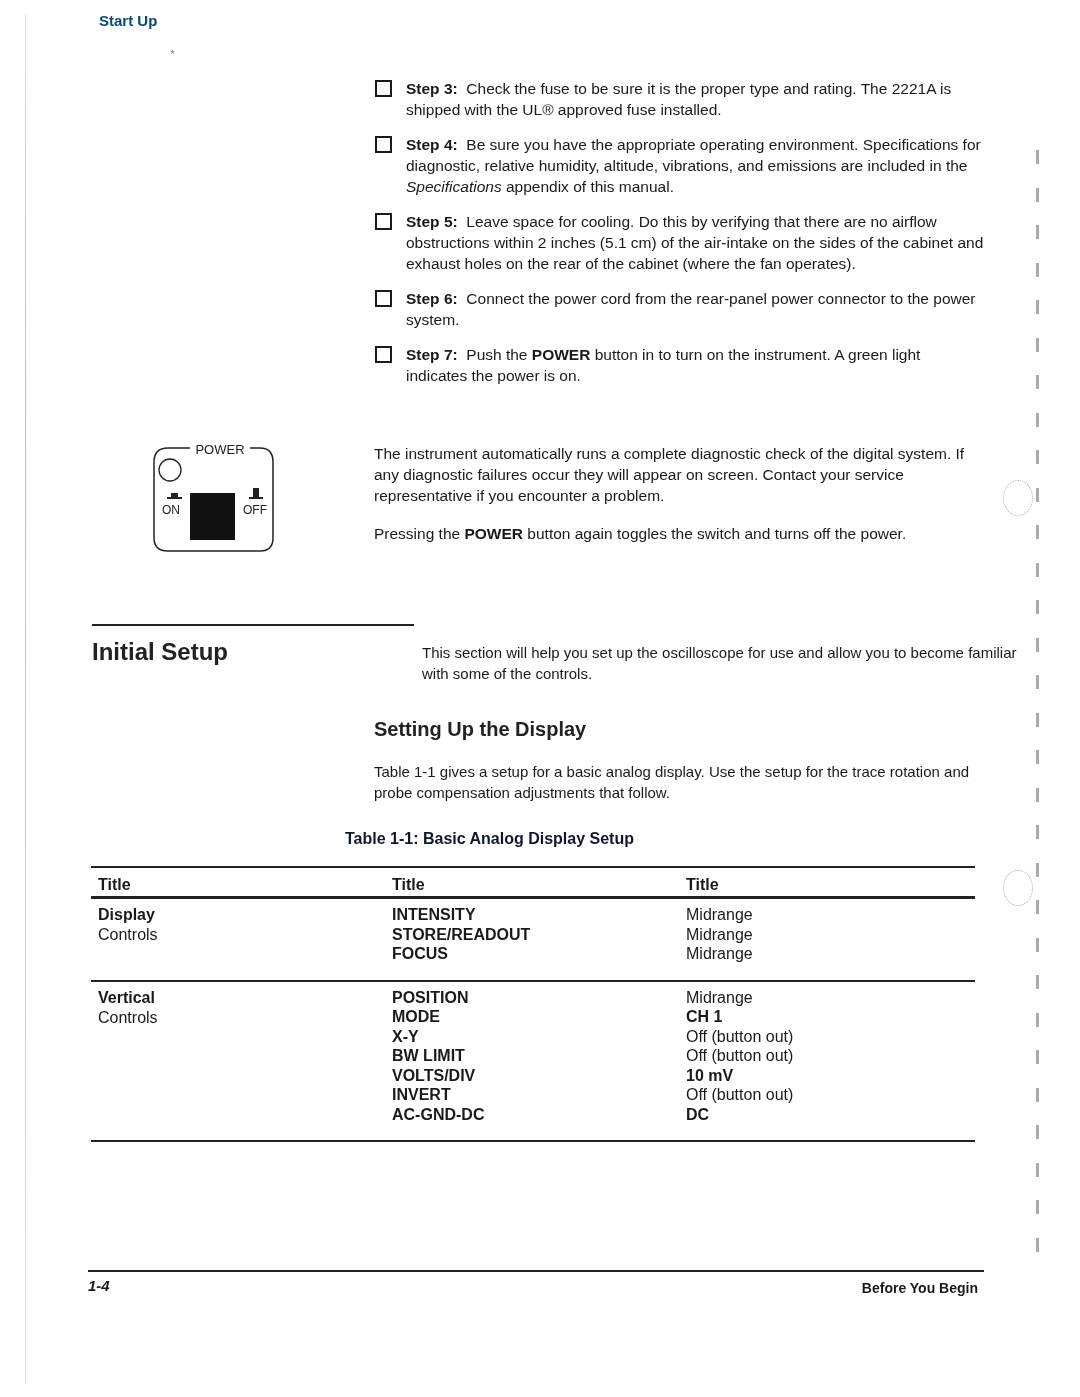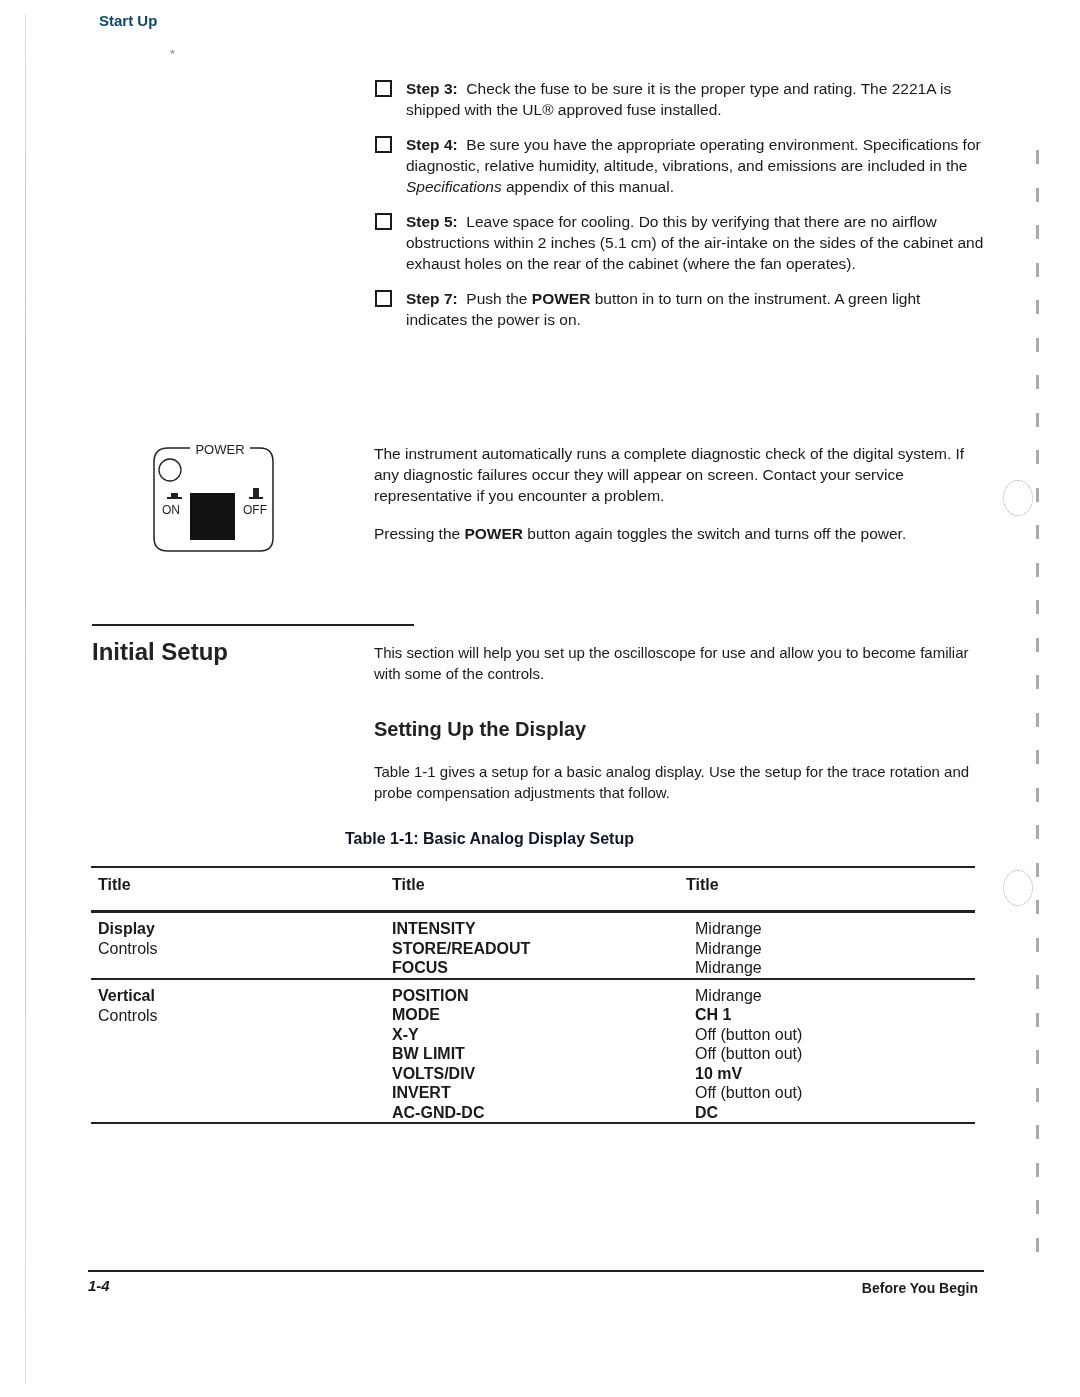--- a/index.html
+++ b/index.html
@@ -30,29 +30,29 @@
     .power-panel { position: absolute; left: 150px; top: 438px; width: 126px; height: 116px; }
 
     .rule-short { position: absolute; left: 92px; top: 624px; width: 322px; height: 2px; background: #222; }
     .section-title { position: absolute; left: 92px; top: 638px; font-size: 24px; font-weight: bold; color: #222; }
     .subsection-title { position: absolute; left: 374px; top: 718px; font-size: 20px; font-weight: bold; color: #222; }
     .table-caption { position: absolute; left: 345px; top: 830px; font-size: 16px; font-weight: bold; color: #0f172a; }
 
     .tbl { position: absolute; left: 91px; top: 866px; width: 884px; }
     .tbl .hr { height: 2px; background: #222; }
     .tbl .hr.thick { height: 3px; }
-    .tbl .hdr { position: relative; height: 42px; }
+    .tbl .hdr { position: relative; height: 28px; }
     .tbl .hdr span { position: absolute; top: 8px; font-size: 16px; font-weight: bold; }
     .tbl .grp { position: relative; }
     .tbl .grp .c1 { position: absolute; left: 7px; top: 6px; font-size: 16px; line-height: 20px; }
-    .tbl .grp .rows { padding-left: 301px; padding-top: 6px; padding-bottom: 0; }
+    .tbl .grp .rows { padding-left: 301px; padding-top: 6px; padding-bottom: 16px; }
     .tbl .row { position: relative; height: 19.5px; font-size: 16px; line-height: 19.5px; }
     .tbl .row .ctl { position: absolute; left: 0; font-weight: bold; }
     .tbl .row .ctl .suffix { font-weight: normal; }
-    .tbl .row .val { position: absolute; left: 303px; }
+    .tbl .row .val { position: absolute; left: 294px; }
     .tbl .row .val.bold { font-weight: bold; }
     .tbl .row .val .suffix { font-weight: normal; }
     .c-hdr1 { left: 7px; } .c-hdr2 { left: 301px; } .c-hdr3 { left: 595px; }
 
     .footer-rule { position: absolute; left: 88px; top: 1270px; width: 896px; height: 2px; background: #222; }
     .page-num { position: absolute; left: 88px; top: 1277px; font-size: 15px; font-weight: bold; font-style: italic; }
     .footer-title { position: absolute; right: 102px; top: 1280px; font-size: 14px; font-weight: bold; }
 
     .margin-marks { position: absolute; left: 1036px; top: 150px; width: 16px; }
     .margin-marks div { width: 3px; height: 14px; margin-bottom: 23.5px; background: #666; opacity: 0.55; }
@@ -73,20 +73,25 @@
   </div>
   <div class="step">
     <span class="box"></span>
     <b>Step 4:</b>&nbsp;
     <span>Be sure you have the appropriate operating environment. Specifications for diagnostic, relative humidity, altitude, vibrations, and emissions are included in the </span><i>Specifications</i><span> appendix of this manual.</span>
   </div>
   <div class="step">
     <span class="box"></span>
     <b>Step 5:</b>&nbsp;
     <span>Leave space for cooling. Do this by verifying that there are no airflow obstructions within 2 inches (5.1 cm) of the air-intake on the sides of the cabinet and exhaust holes on the rear of the cabinet (where the fan operates).</span>
+  </div>
+  <div class="step">
+    <span class="box"></span>
+    <b>Step 6:</b>&nbsp;
+    <span>Connect the power cord from the rear-panel power connector to the power system.</span>
   </div>
   <div class="step">
     <span class="box"></span>
     <b>Step 7:</b>&nbsp;
     <span>Push the </span><b>POWER</b><span> button in to turn on the instrument. A green light indicates the power is on.</span>
   </div>
 </div>
 
 <svg class="power-panel" viewBox="0 0 126 116">
   <path d="M40 10 H18 Q4 10 4 24 V100 Q4 113 18 113 H110 Q123 113 123 100 V24 Q123 10 110 10 H100" fill="none" stroke="#222" stroke-width="1.5"></path>
@@ -101,21 +106,21 @@
   <text x="93" y="76" font-size="12" font-family="Liberation Sans, sans-serif" fill="#222">OFF</text>
 </svg>
 
 <div class="para" style="top:443px;">The instrument automatically runs a complete diagnostic check of the digital system. If any diagnostic failures occur they will appear on screen. Contact your service representative if you encounter a problem.</div>
 <div class="para" style="top:523px;">
   <span>Pressing the </span><b>POWER</b><span> button again toggles the switch and turns off the power.</span>
 </div>
 
 <div class="rule-short"></div>
 <div class="section-title">Initial Setup</div>
-<div class="para" style="top:642px; font-size:15px;">This section will help you set up the oscilloscope for use and allow you to become familiar with some of the controls.</div>
+<div class="para" style="top:642px; font-size:15px;margin-left:48px;">This section will help you set up the oscilloscope for use and allow you to become familiar with some of the controls.</div>
 
 <div class="subsection-title">Setting Up the Display</div>
 <div class="para" style="top:761px; font-size:15px;">Table 1-1 gives a setup for a basic analog display. Use the setup for the trace rotation and probe compensation adjustments that follow.</div>
 
 <div class="table-caption">Table 1-1:  Basic Analog Display Setup</div>
 
 <div class="tbl">
   <div class="hr"></div>
   <div class="hdr">
     <span class="c-hdr1">Title</span>

